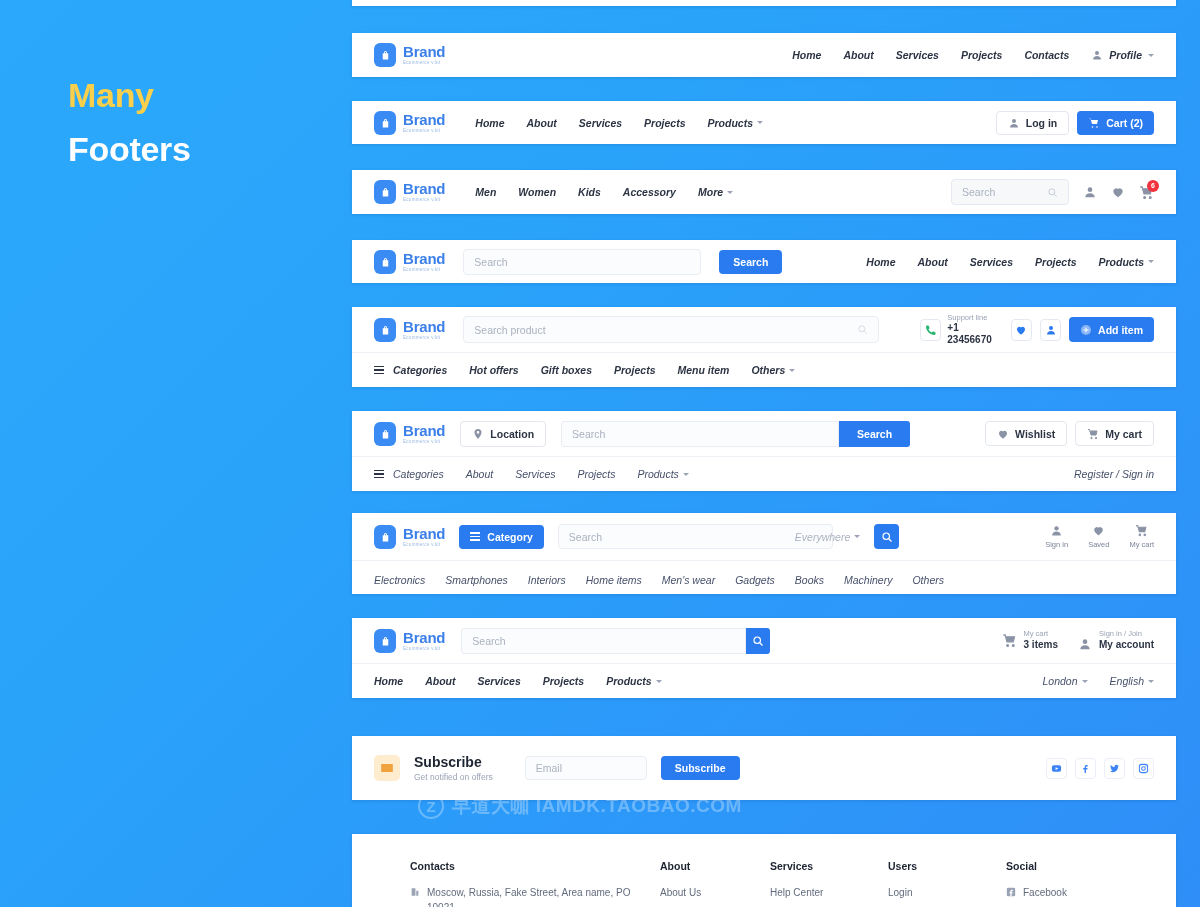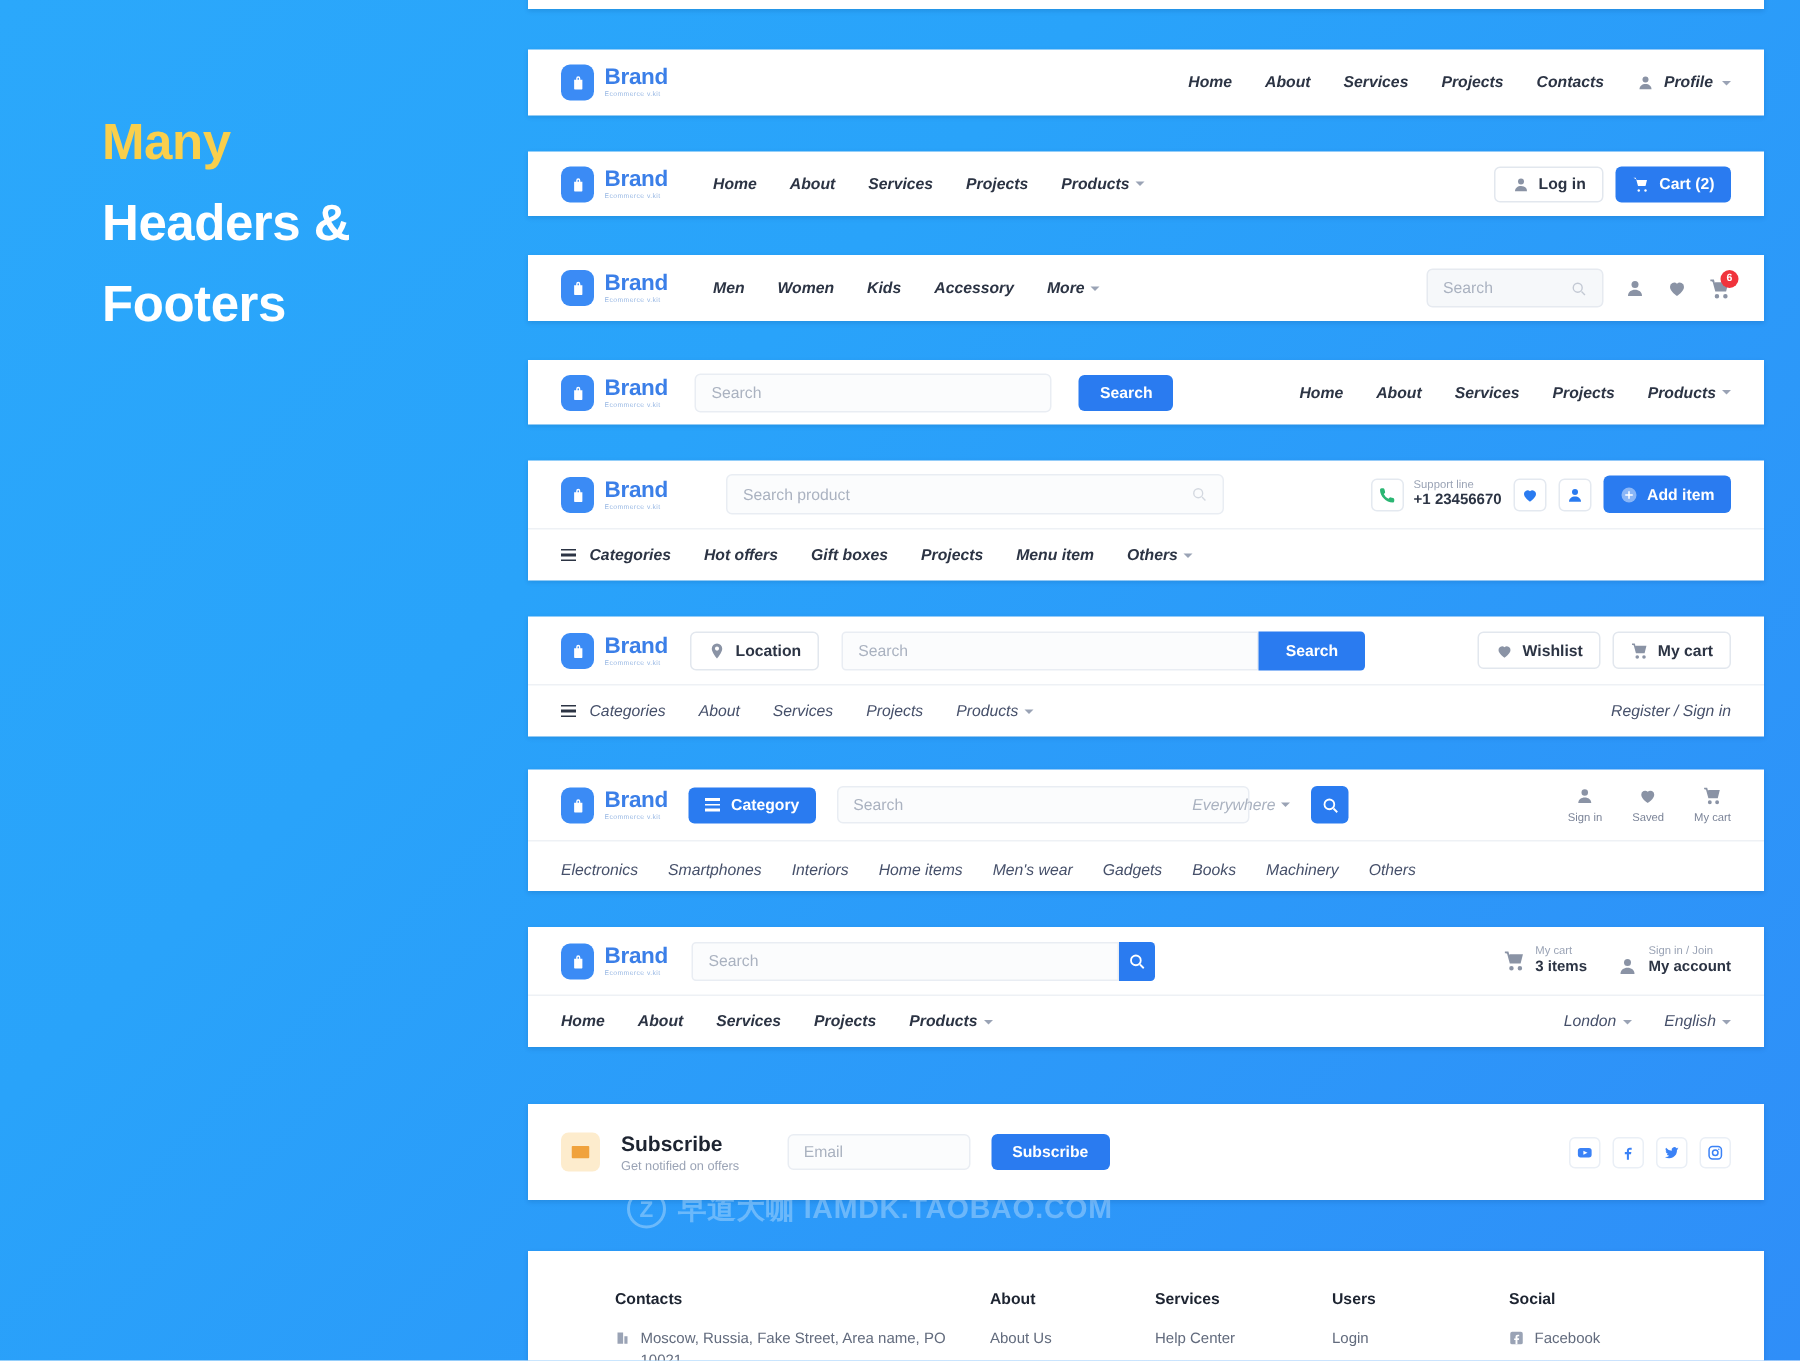--- a/index.html
+++ b/index.html
@@ -155,21 +155,20 @@
     display: flex; align-items: center; justify-content: center;
     font-size: 15px; font-weight: bold;
   }
   .wm-text { font-size: 19px; font-weight: bold; color: #ffffff; letter-spacing: .5px; }
 </style>
 </head>
 <body>
 
 <div class="promo">
   <div class="promo-line accent">Many</div>
-  <div class="promo-line">Headers &amp;</div>
   <div class="promo-line">Footers</div>
 </div>
 
 <div class="cards">
 
   <div class="card" style="top:-12px;height:18px;width:824px;"></div>
 
   <div class="card" style="top:33px;height:44px;width:824px;">
     <div class="bar split">
       <div class="brand">
@@ -339,21 +338,21 @@
           <div class="brand-mark">
             <svg viewBox="0 0 24 24">
                 <path fill="#fff" d="M6 8h12v13a1 1 0 0 1-1 1H7a1 1 0 0 1-1-1V8zm3 0V6a3 3 0 0 1 6 0v2h-2V6a1 1 0 0 0-2 0v2H9z"></path>
               </svg>
           </div>
           <div class="brand-text">
             <div class="brand-name">Brand</div>
             <div class="brand-sub">Ecommerce v.kit</div>
           </div>
         </div>
-        <div class="srch srch-plain" style="width:332px;height:27px;margin-left:21px;">
+        <div class="srch srch-plain" style="width:416px;height:27px;">
           <span class="ph">Search product</span>
           <svg class="mag" viewBox="0 0 24 24" fill="none" stroke="#b4bcc9" stroke-width="2">
               <circle cx="10.5" cy="10.5" r="6.5"></circle>
               <path d="M16 16l5 5"></path>
             </svg>
         </div>
       </div>
       <div style="display:flex;align-items:center;gap:8px;">
         <span style="display:flex;align-items:center;gap:6px;margin-left:41px;">
           <span class="icon-sq">

